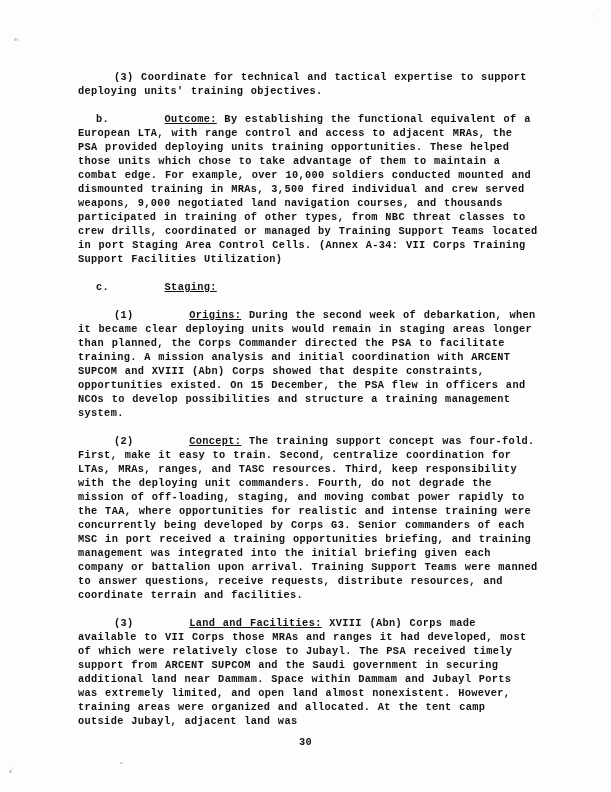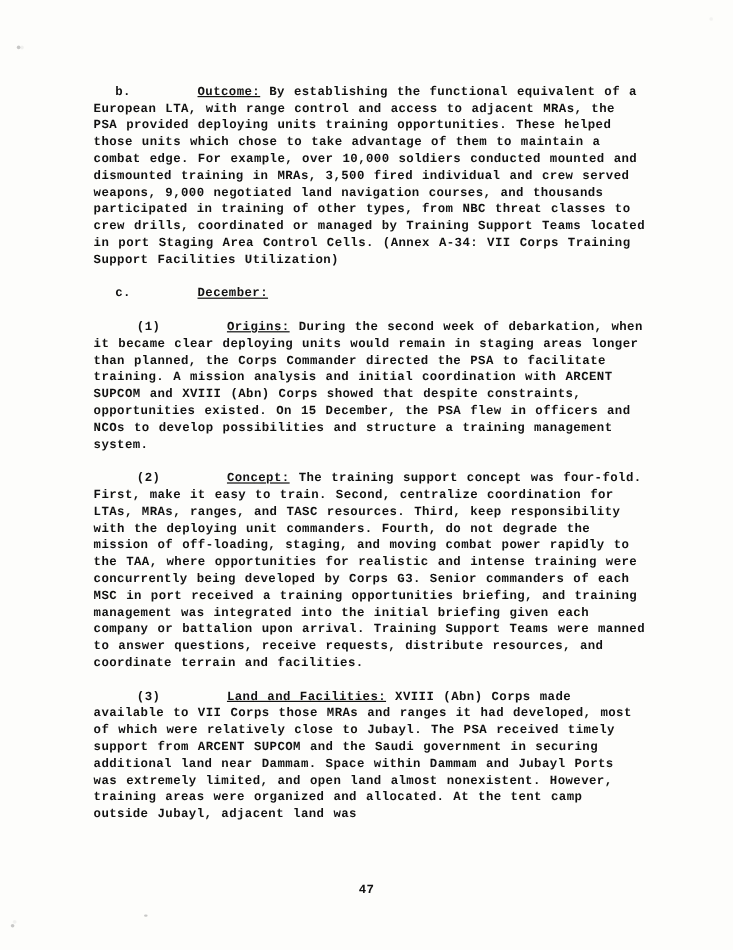--- a/index.html
+++ b/index.html
@@ -73,39 +73,42 @@
 <body>
 
 <div class="page">
 
   <div class="speck" style="left:14px; top:38px; width:3px; height:3px;"></div>
   <div class="speck" style="left:9px; top:770px; width:3px; height:3px;"></div>
   <div class="speck" style="left:120px; top:762px; width:3px; height:2px;"></div>
 
   <div class="content">
 
+    <p>
+      <span class="indent"></span><span>(3)  Coordinate for technical and tactical expertise to support deploying units' training objectives.</span>
+    </p>
 
 
     <p>
       <span class="indent-sm"></span><span>b.  </span><u>Outcome:</u><span>  By establishing the functional equivalent of a European LTA, with range control and access to adjacent MRAs, the PSA provided deploying units training opportunities. These helped those units which chose to take advantage of them to maintain a combat edge.  For example, over 10,000 soldiers conducted mounted and dismounted training in MRAs, 3,500 fired individual and crew served weapons, 9,000 negotiated land navigation courses, and thousands participated in training of other types, from NBC threat classes to crew drills, coordinated or managed by Training Support Teams located in port Staging Area Control Cells. (Annex A-34: VII Corps Training Support Facilities Utilization)</span>
     </p>
 
     <p>
-      <span class="indent-sm"></span><span>c.  </span><u>December:</u><span></span>
+      <span class="indent-sm"></span><span>c.  </span><u>Staging:</u><span></span>
     </p>
 
     <p>
       <span class="indent"></span><span>(1)  </span><u>Origins:</u><span>  During the second week of debarkation, when it became clear deploying units would remain in staging areas longer than planned, the Corps Commander directed the PSA to facilitate training.  A mission analysis and initial coordination with ARCENT SUPCOM and XVIII (Abn) Corps showed that despite constraints, opportunities existed.  On 15 December, the PSA flew in officers and NCOs to develop possibilities and structure a training management system.</span>
     </p>
 
     <p>
       <span class="indent"></span><span>(2)  </span><u>Concept:</u><span>  The training support concept was four-fold.  First, make it easy to train.  Second, centralize coordination for LTAs, MRAs, ranges, and TASC resources.  Third, keep responsibility with the deploying unit commanders.  Fourth, do not degrade the mission of off-loading, staging, and moving combat power rapidly to the TAA, where opportunities for realistic and intense training were concurrently being developed by Corps G3.  Senior commanders of each MSC in port received a training opportunities briefing, and training management was integrated into the initial briefing given each company or battalion upon arrival. Training Support Teams were manned to answer questions, receive requests, distribute resources, and coordinate terrain and facilities.</span>
     </p>
 
     <p>
       <span class="indent"></span><span>(3)  </span><u>Land and Facilities:</u><span>  XVIII (Abn) Corps made available to VII Corps those MRAs and ranges it had developed, most of which were relatively close to Jubayl.  The PSA received timely support from ARCENT SUPCOM and the Saudi government in securing additional land near Dammam.  Space within Dammam and Jubayl Ports was extremely limited, and open land almost nonexistent.  However, training areas were organized and allocated.  At the tent camp outside Jubayl, adjacent land was</span>
     </p>
 
   </div>
 
-  <div class="pagenum">47</div>
+  <div class="pagenum">30</div>
 
 </div>
 
 </body></html>

